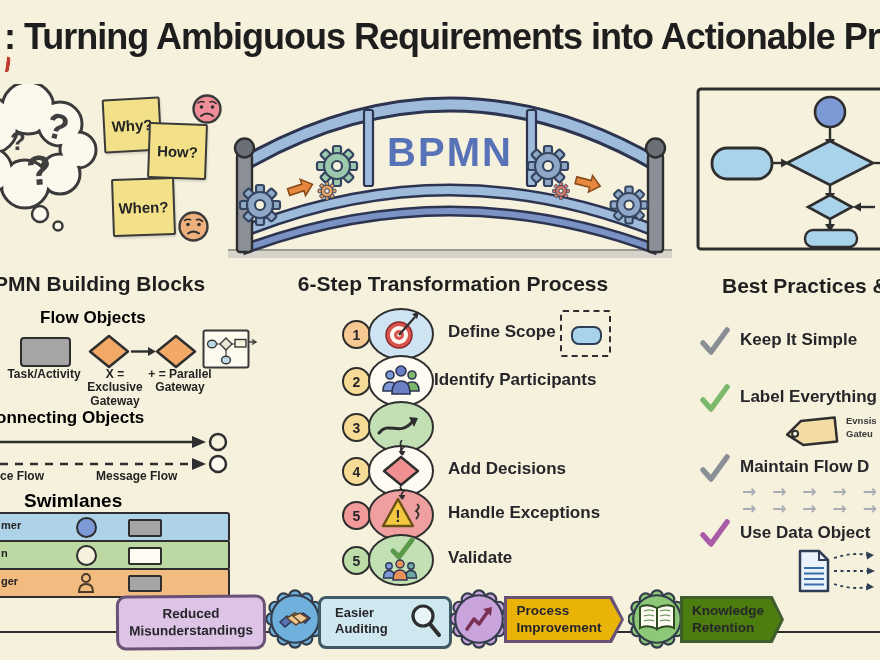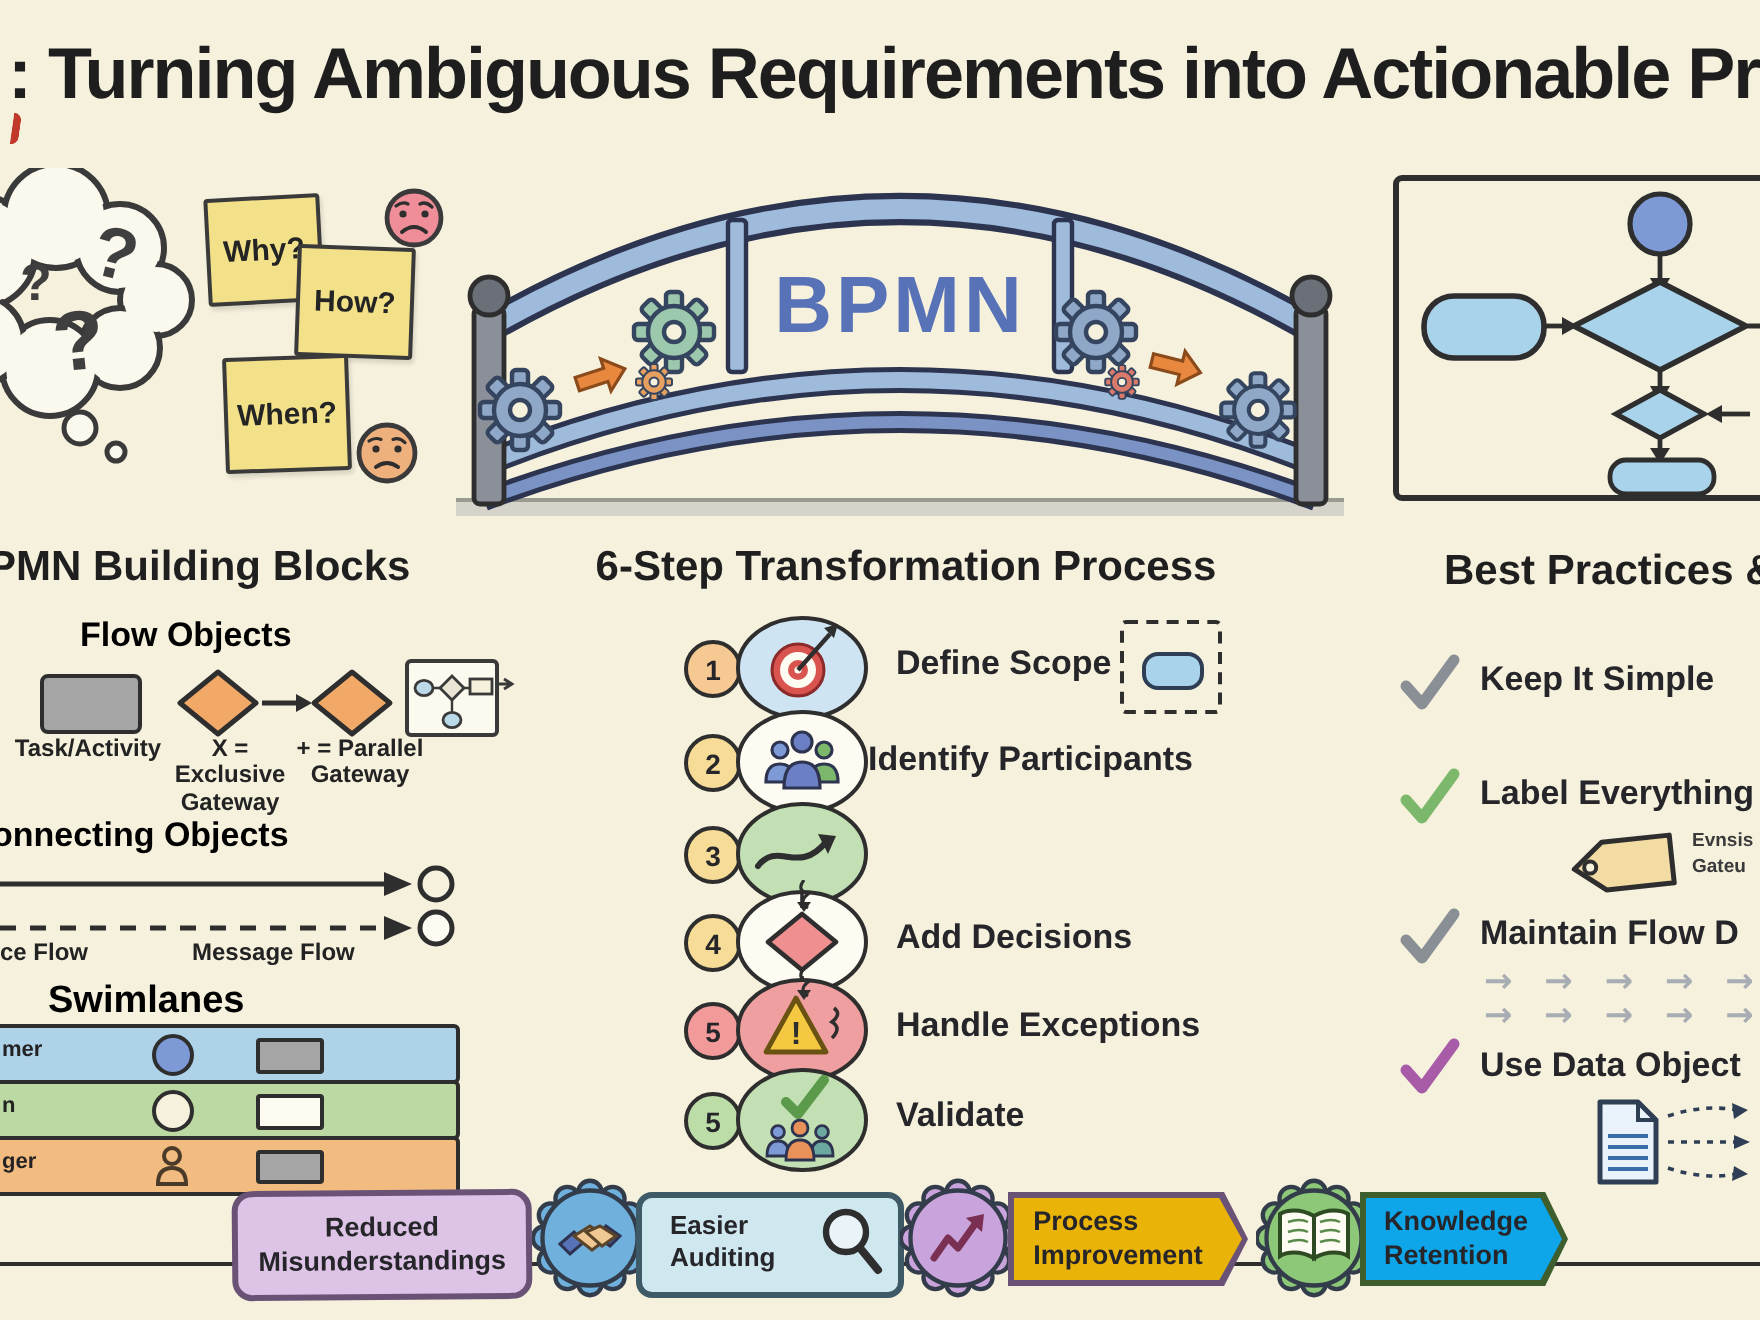--- a/index.html
+++ b/index.html
@@ -437,21 +437,21 @@
 
   <svg class="abs" style="left:628px;top:586px" width="58" height="66" viewBox="0 0 58 66">
     <use href="#scallop-shape" fill="#8cc878" transform="translate(29,33) scale(1.08)"></use>
     <path d="M29,22 C22,18 15,19 12,21 L12,42 C15,40 22,39 29,43 Z" fill="#fdfbf2" stroke="#2e4a22" stroke-width="2"></path>
     <path d="M29,22 C36,18 43,19 46,21 L46,42 C43,40 36,39 29,43 Z" fill="#fdfbf2" stroke="#2e4a22" stroke-width="2"></path>
     <path d="M16,25 q6,-2 10,0 M16,30 q6,-2 10,0 M16,35 q6,-2 10,0 M32,25 q6,-2 10,0 M32,30 q6,-2 10,0 M32,35 q6,-2 10,0" stroke="#5a8a4a" stroke-width="1.2" fill="none"></path>
   </svg>
 
   <div class="chev-wrap" style="left:680px;top:596px;width:104px;height:47px">
     <div class="chev-outer" style="background:#3e5e2e;clip-path:polygon(0 0,89% 0,100% 50%,89% 100%,0 100%)"></div>
-    <div class="chev-inner" style="background:#0ea5e9;clip-path:polygon(0 0,89% 0,100% 50%,89% 100%,0 100%)">
+    <div class="chev-inner" style="background:#4d7c0f;clip-path:polygon(0 0,89% 0,100% 50%,89% 100%,0 100%)">
       <div class="badge-text" style="text-align:left;margin-right:8px">
         <div>Knowledge</div>
         <div>Retention</div>
       </div>
     </div>
   </div>
 
 </div>
 
 </body></html>

